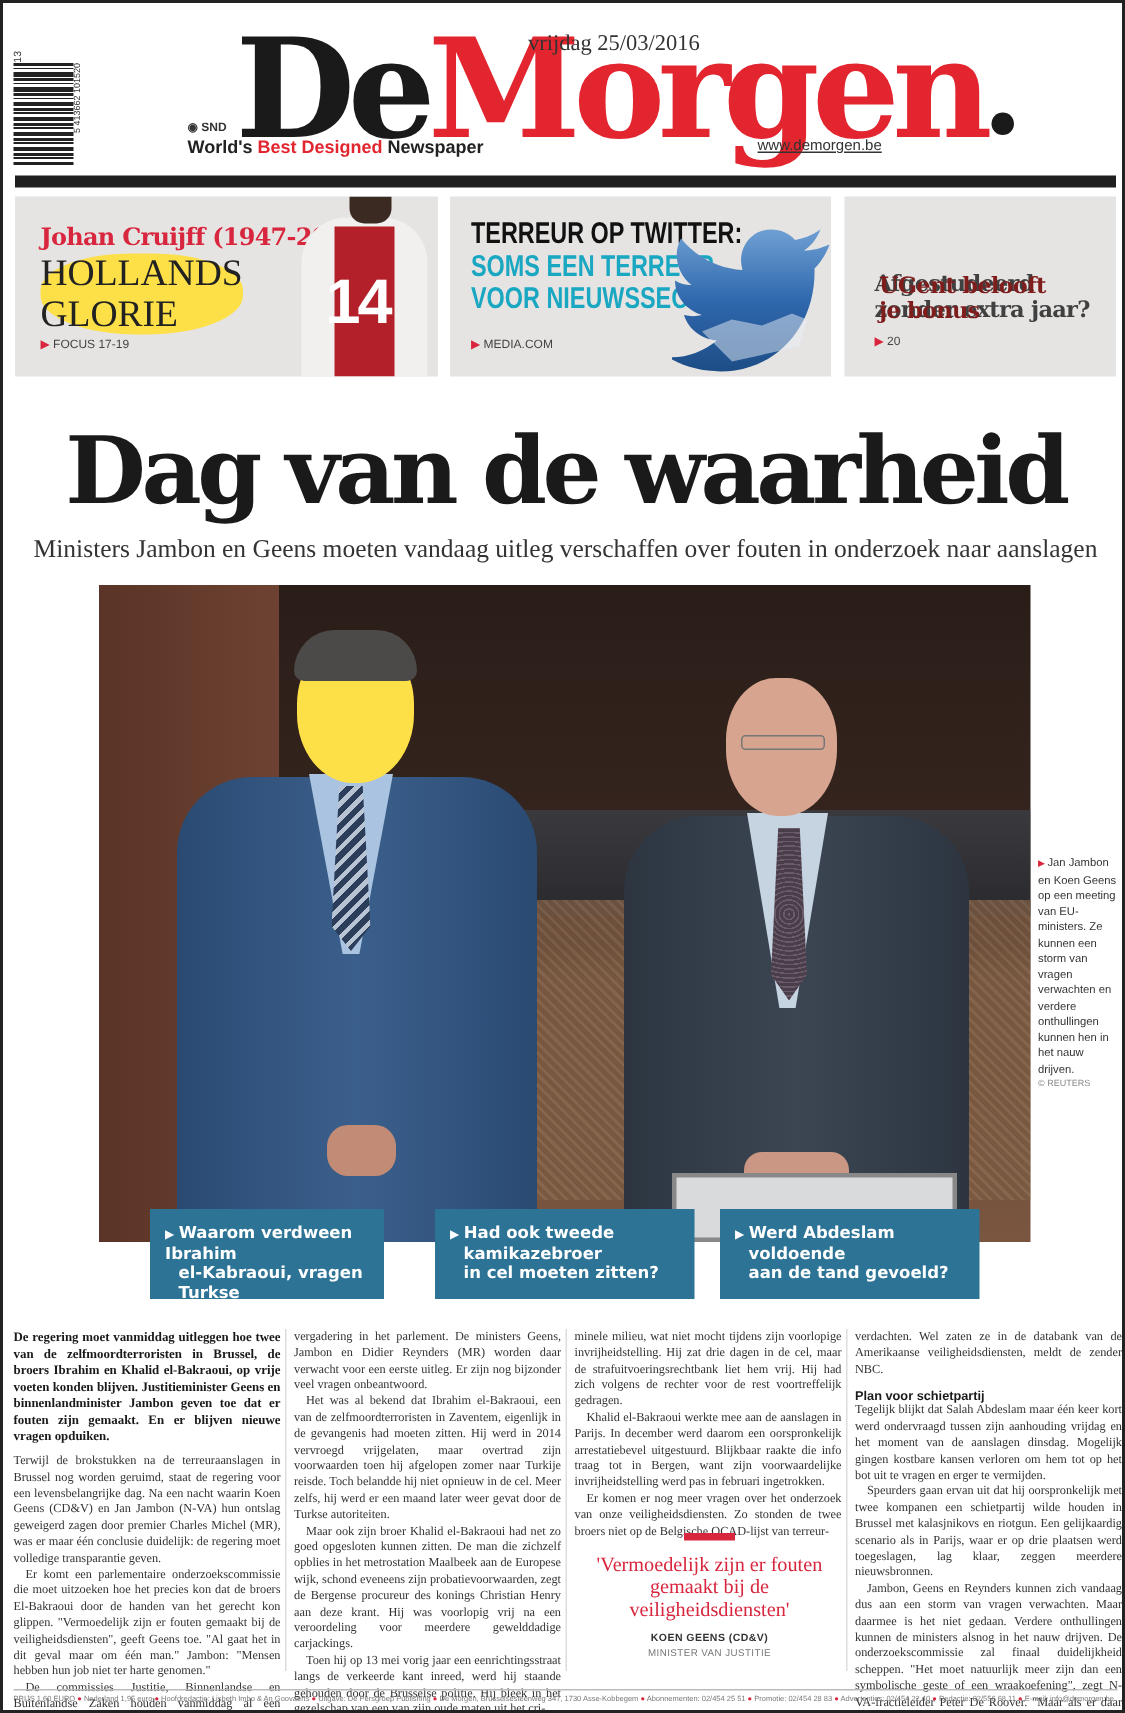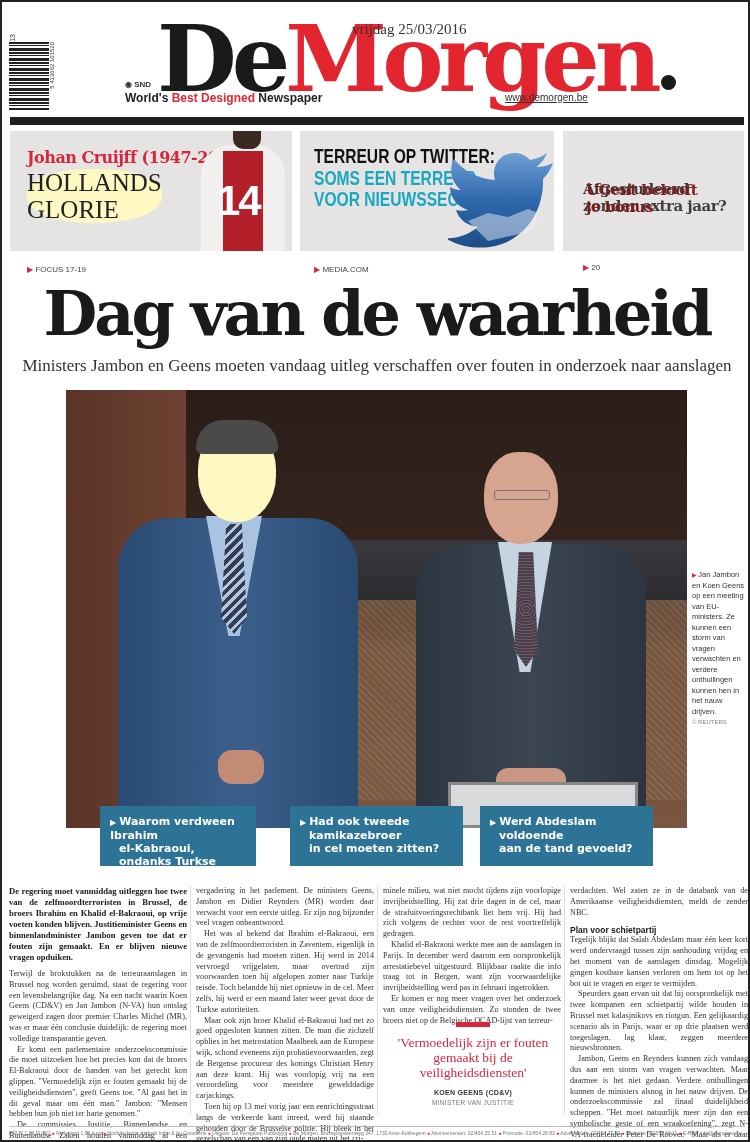--- a/index.html
+++ b/index.html
@@ -25,21 +25,21 @@
   .website { position: absolute; left: 503px; top: 90px; font: 10px "Liberation Sans", sans-serif; color: #333; text-decoration: underline; }
   .topbar { position: absolute; left: 8px; top: 115px; width: 734px; height: 8px; background: #1f1f1f; }
 
   
   .teaser { position: absolute; top: 129px; height: 120px; background: #e6e4e3; }
   .t1 { left: 8px; width: 282px; }
   .t2 { left: 298px; width: 254px; }
   .t3 { left: 561px; width: 181px; }
   .t1 .kicker { position: absolute; left: 17px; top: 17px; font: bold 16px "DejaVu Serif", serif; color: #d7263d; letter-spacing: -0.5px; }
   .t1 .head { position: absolute; left: 17px; top: 38px; font: 25px/27px "Liberation Serif", serif; color: #222; }
-  .t1 .ref, .t2 .ref, .t3 .ref { position: absolute; font: 8px "Liberation Sans", sans-serif; color: #444; margin-top: 40px; }
+  .t1 .ref, .t2 .ref, .t3 .ref { position: absolute; font: 8px "Liberation Sans", sans-serif; color: #444; }
   .t1 .ref { left: 17px; top: 94px; }
   .shirt { position: absolute; left: 185px; top: 0; width: 92px; height: 120px; overflow: hidden; }
   .shirt .hair { position: absolute; left: 38px; top: 0; width: 28px; height: 18px; background: #3a2a22; border-radius: 0 0 10px 10px; }
   .shirt .body { position: absolute; left: 6px; top: 14px; width: 84px; height: 106px; background: #f2f0ee; border-radius: 30px 30px 0 0; }
   .shirt .red { position: absolute; left: 28px; top: 20px; width: 40px; height: 100px; background: #b3202a; }
   .shirt .num { position: absolute; left: 22px; top: 46px; font: bold 42px "Liberation Sans", sans-serif; color: #fff; letter-spacing: -2px; }
 
   .t2 .h1 { position: absolute; left: 14px; top: 14px; font: bold 20px/22px "Liberation Sans", sans-serif; color: #111; transform: scaleX(0.78); transform-origin: left; white-space: nowrap; }
   .t2 .h2 { position: absolute; left: 14px; top: 37px; font: bold 20px/21px "Liberation Sans", sans-serif; color: #1aa7c2; transform: scaleX(0.78); transform-origin: left; white-space: nowrap; }
   .t2 .ref { left: 14px; top: 94px; }
@@ -54,21 +54,21 @@
   .subhead { position: absolute; left: 0; width: 750px; top: 354px; text-align: center; font: 17px "Liberation Serif", serif; color: #333; }
 
   
   .photo { position: absolute; left: 64px; top: 388px; width: 621px; height: 438px; background: linear-gradient(180deg, #2a1d18 0%, #3a2820 55%, #6a4a38 60%, #7a5640 100%); overflow: hidden; }
   .photo .panel-left { position: absolute; left: 0; top: 0; width: 120px; height: 438px; background: linear-gradient(90deg, #5a3426, #6e4232); }
   .photo .desk { position: absolute; left: 230px; top: 150px; width: 391px; height: 70px; background: linear-gradient(180deg, #3a3a3e, #2a2a2e); }
   .photo .woodrail { position: absolute; left: 120px; top: 210px; width: 501px; height: 200px; background: repeating-linear-gradient(45deg, #8a6a50 0 2px, #7a5a42 2px 5px); opacity: 0.8; }
   .person { position: absolute; }
   .p1 { left: 52px; top: 16px; width: 240px; height: 422px; }
   .p2 { left: 350px; top: 62px; width: 230px; height: 376px; }
-  .head { position: absolute; border-radius: 45% 45% 48% 48%; background: #fef9c3; }
+  .head { position: absolute; border-radius: 45% 45% 48% 48%; background: #fde047; }
   .suit { position: absolute; border-radius: 50px 50px 0 0; }
   .shirtv { position: absolute; }
   .tie { position: absolute; }
 
   .qbox { position: absolute; top: 804px; height: 60px; background: #2d7395; color: #fff; font: bold 11px/13px "DejaVu Sans", sans-serif; padding: 9px 12px 0 10px; }
   .qbox .tri { font-size: 8px; margin-right: 3px; }
   .qb1 { left: 98px; width: 156px; }
   .qb2 { left: 288px; width: 173px; }
   .qb3 { left: 478px; width: 173px; }
 
@@ -184,21 +184,21 @@
       <div class="tie" style="left:98px;top:100px;width:24px;height:115px;background:repeating-radial-gradient(circle,#6a5a6a 0 1px,#4a3e4a 1px 3px);clip-path:polygon(20% 0,80% 0,100% 85%,50% 100%,0 85%);"></div>
       <div class="head" style="left:68px;top:0;width:74px;height:92px;background:#d7a490;"></div>
       <div style="position:absolute;left:78px;top:38px;width:56px;height:10px;border:1px solid #777;border-radius:3px;"></div>
       <div style="position:absolute;left:80px;top:316px;width:70px;height:30px;background:#c99783;border-radius:12px;"></div>
     </div>
     <div style="position:absolute;left:382px;top:392px;width:190px;height:46px;background:#d8dadc;border:3px solid #888;"></div>
   </div>
 
   <div class="qbox qb1">
     <div><span class="tri">▶</span><span>Waarom verdween Ibrahim</span></div>
-    <div style="padding-left:9px">el-Kabraoui, ondanks Turkse</div>
+    <div style="padding-left:9px">el-Kabraoui, vragen Turkse</div>
     <div style="padding-left:9px">waarschuwingen?</div>
   </div>
   <div class="qbox qb2">
     <div><span class="tri">▶</span><span>Had ook tweede</span></div>
     <div style="padding-left:9px">kamikazebroer</div>
     <div style="padding-left:9px">in cel moeten zitten?</div>
   </div>
   <div class="qbox qb3">
     <div><span class="tri">▶</span><span>Werd Abdeslam</span></div>
     <div style="padding-left:9px">voldoende</div>

